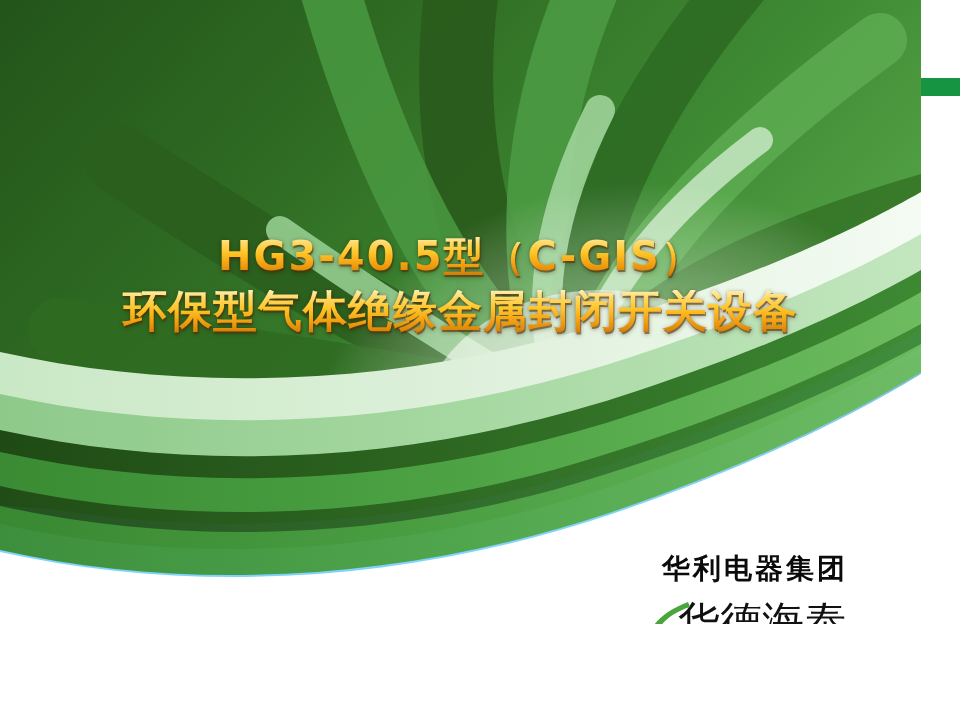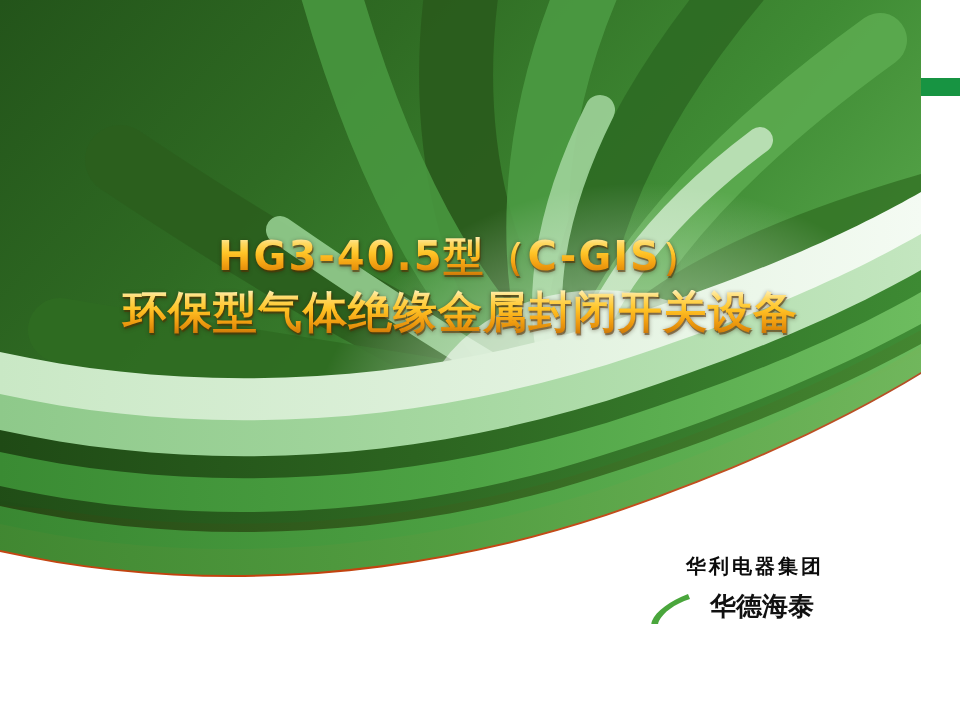--- a/index.html
+++ b/index.html
@@ -10,21 +10,21 @@
   }
   body {
     font-family: "Liberation Sans", "DejaVu Sans", sans-serif;
   }
 
   #slide {
     position: relative;
     width: 960px;
     height: 624px;
     overflow: hidden;
-    background: #c2410c;
+    background: #7dd3fc;
   }
 
   
   #bg-art {
     position: absolute;
     left: 0; top: 0;
     width: 960px;
     height: 720px;
   }
 
@@ -71,36 +71,37 @@
   }
 
   #title-line-1 {
     font-size: 40px;
     margin-bottom: 14px;
   }
 
   #title-line-2 {
     font-size: 44px;
     letter-spacing: 1px;
+    font-family: Liberation Serif, serif;
   }
 
   
   #logo-block {
     position: absolute;
     left: 630px;
     top: 556px;
     width: 250px;
     text-align: center;
     user-select: none;
   }
 
   #company-name-cn {
     display: block;
-    font-family: Liberation Sans, sans-serif;
-    font-size: 20px;
+    font-family: Liberation Mono, monospace;
+    font-size: 28px;
     font-weight: bold;
     letter-spacing: 3px;
     color: #0b0b0b;
     line-height: 1.05;
     white-space: nowrap;
   }
 
   #brand-mark {
     position: relative;
     display: block;
@@ -113,22 +114,22 @@
     left: 18px;
     top: -2px;
     width: 44px;
     height: 48px;
   }
 
   #brand-name-cn {
     display: inline-block;
     margin-left: 14px;
     font-family: "DejaVu Sans", "Liberation Sans", sans-serif;
-    font-size: 26px;
-    font-weight: bold;
+    font-size: 42px;
+    font-weight: normal;
     letter-spacing: 0px;
     color: #111111;
     line-height: 1.0;
     white-space: nowrap;
   }
 
   #brand-underline {
     position: absolute;
     left: 14px;
     bottom: -3px;

